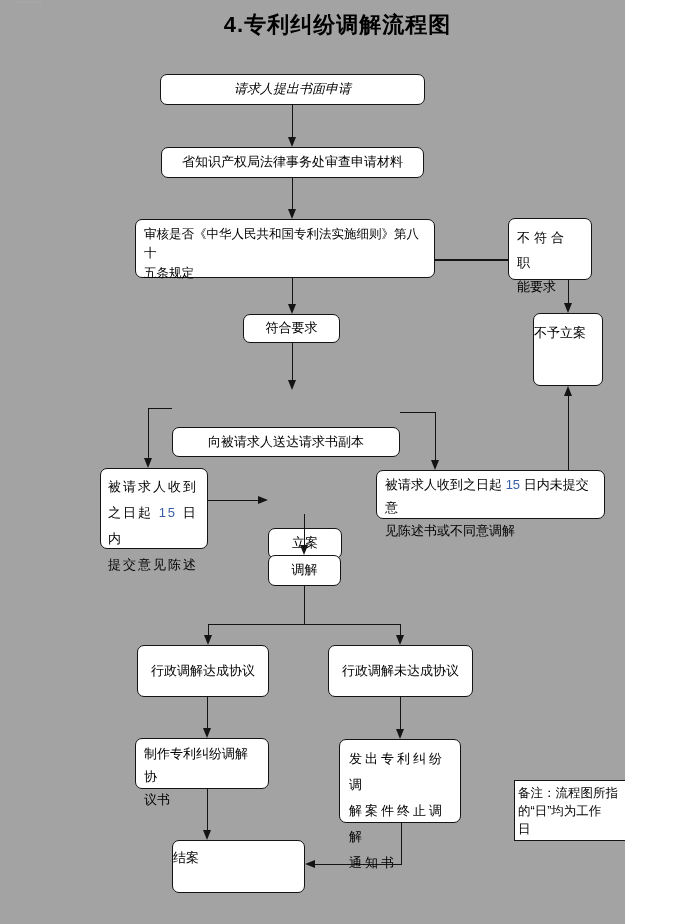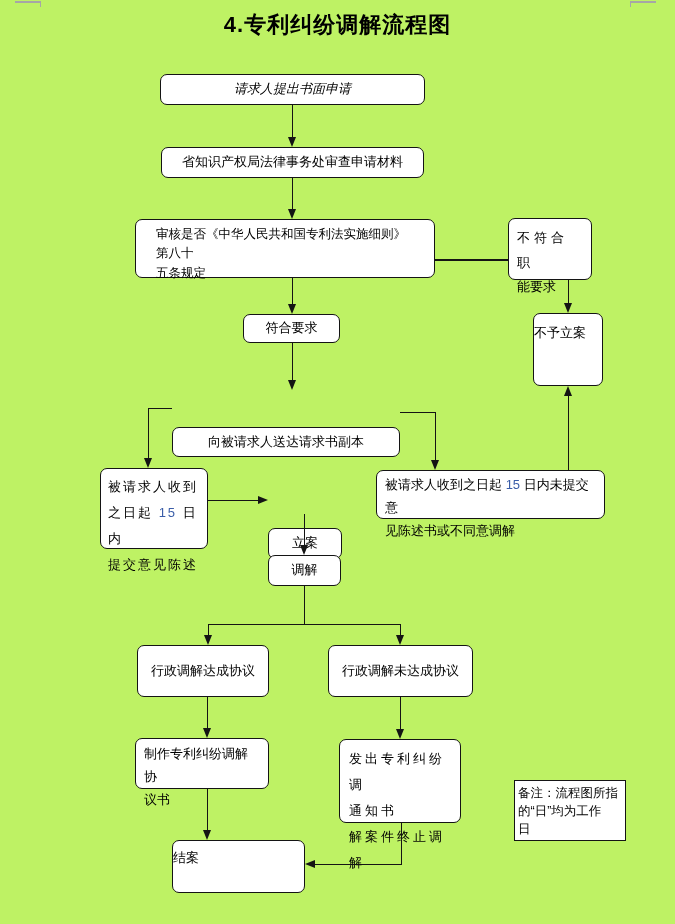--- a/index.html
+++ b/index.html
@@ -1,16 +1,16 @@
 <!DOCTYPE html>
 <html><head>
 <meta charset="utf-8">
 <style>
   html,body{margin:0;padding:0;background:#fff;}
-  #page{position:relative;width:675px;height:924px;background:#bef264;overflow:hidden;
+  #page{position:relative;width:625px;height:924px;background:#a3a3a3;overflow:hidden;
         font-family:"Liberation Sans","DejaVu Sans",sans-serif;color:#000;}
   .title{position:absolute;top:10px;left:0;width:675px;text-align:center;
          font-size:22px;font-weight:bold;letter-spacing:1px;}
   .box{position:absolute;box-sizing:border-box;border:1.5px solid #141414;
        border-radius:7px;background:#fff;font-size:13px;line-height:1.55;}
   .ctr{display:flex;align-items:center;justify-content:center;text-align:center;}
   .topctr{text-align:left;}
   .sq{border-radius:0;border-width:1px;}
   .vline,.hline{position:absolute;background:#141414;}
   .vline{width:1.5px;}
@@ -39,21 +39,21 @@
   <div class="title">4.专利纠纷调解流程图</div>
 
   <div class="box ctr" style="left:160px;top:74px;width:265px;height:31px;font-style:italic;">
     <span>请求人提出书面申请</span>
   </div>
 
   <div class="box ctr" style="left:161px;top:147px;width:263px;height:31px;">
     <span>省知识产权局法律事务处审查申请材料</span>
   </div>
 
-  <div class="box" style="left:135px;top:219px;width:300px;height:59px;padding:5px 20px;font-size:12.5px;">
+  <div class="box" style="left:135px;top:219px;width:300px;height:59px;padding:5px 8px;font-size:12.5px;">
     <div>审核是否《中华人民共和国专利法实施细则》第八十</div>
     <div>五条规定</div>
   </div>
 
   <div class="box" style="left:508px;top:218px;width:84px;height:62px;padding:7px 8px;line-height:1.9;">
     <div class="ls1">不符合职</div>
     <div>能要求</div>
   </div>
 
   <div class="box topctr" style="left:533px;top:313px;width:70px;height:73px;padding-top:9px;">
@@ -95,22 +95,22 @@
     <span>行政调解未达成协议</span>
   </div>
 
   <div class="box" style="left:135px;top:738px;width:134px;height:51px;padding:4px 8px;line-height:1.75;">
     <div>制作专利纠纷调解协</div>
     <div>议书</div>
   </div>
 
   <div class="box ls3" style="left:339px;top:739px;width:122px;height:84px;padding:6px 9px;line-height:2.0;">
     <div>发出专利纠纷调</div>
+    <div>解案件终止调解</div>
     <div>通知书</div>
-    <div>解案件终止调解</div>
   </div>
 
   <div class="box topctr" style="left:172px;top:840px;width:133px;height:53px;padding-top:7px;">
     <span>结案</span>
   </div>
 
   <div class="box sq" style="left:514px;top:780px;width:112px;height:61px;padding:3px 3px;font-size:12.5px;line-height:1.45;">
     <div>备注：流程图所指</div>
     <div>的“日”均为工作</div>
     <div>日</div>

